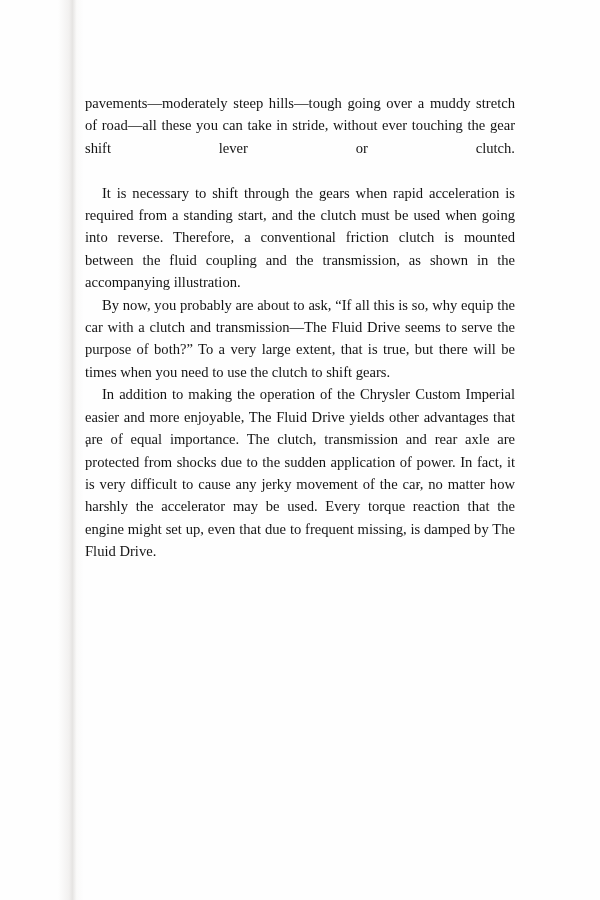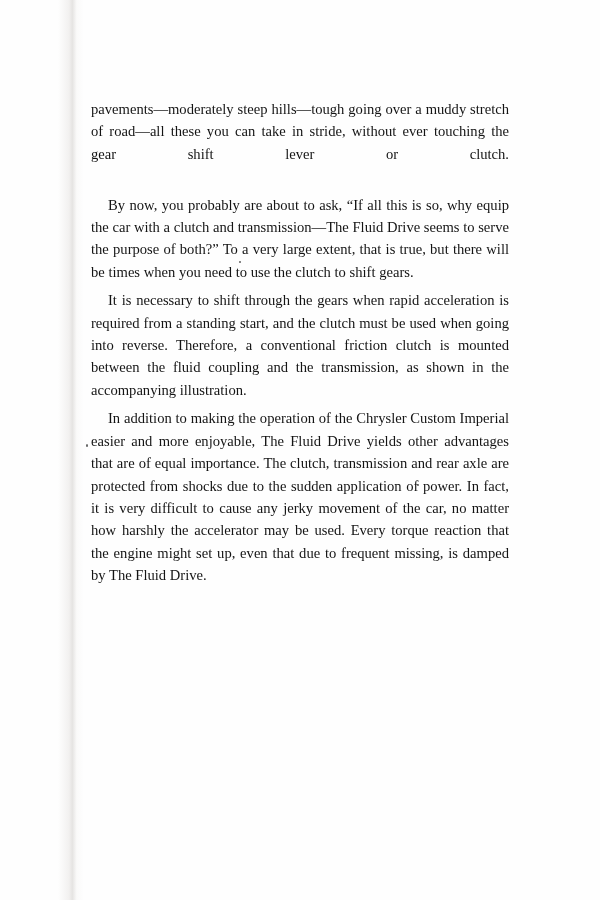--- a/index.html
+++ b/index.html
@@ -52,21 +52,21 @@
     width: 430px;
     color: #141414;
     font-size: 14.6px;
     line-height: 22.4px;
     text-align: justify;
     text-justify: inter-word;
     -webkit-font-smoothing: antialiased;
   }
 
   .text-block p {
-    margin: 6px;
+    margin: 0;
     text-indent: 17px;
     text-align: justify;
   }
 
   
   .text-block p.continuation {
     text-indent: 0;
   }
 
   
@@ -93,22 +93,22 @@
 </head>
 <body>
 
 <div class="page">
 
   <div class="paper-tone"></div>
   <div class="gutter-shadow"></div>
 
   <div class="text-block">
     <p class="continuation spread-last">pavements—moderately steep hills—tough going over a muddy stretch of road—all these you can take in stride, without ever touching the gear shift lever or clutch.</p>
+    <p>It is necessary to shift through the gears when rapid acceleration is required from a standing start, and the clutch must be used when going into reverse. Therefore, a conventional friction clutch is mounted between the fluid coupling and the transmission, as shown in the accompanying illustration.</p>
     <p>By now, you probably are about to ask, “If all this is so, why equip the car with a clutch and transmission—The Fluid Drive seems to serve the purpose of both?” To a very large extent, that is true, but there will be times when you need to use the clutch to shift gears.</p>
-    <p>It is necessary to shift through the gears when rapid acceleration is required from a standing start, and the clutch must be used when going into reverse. Therefore, a conventional friction clutch is mounted between the fluid coupling and the transmission, as shown in the accompanying illustration.</p>
     <p>In addition to making the operation of the Chrysler Custom Imperial easier and more enjoyable, The Fluid Drive yields other advantages that are of equal importance. The clutch, transmission and rear axle are protected from shocks due to the sudden application of power. In fact, it is very difficult to cause any jerky movement of the car, no matter how harshly the accelerator may be used. Every torque reaction that the engine might set up, even that due to frequent missing, is damped by The Fluid Drive.</p>
   </div>
 
   <div class="speck" style="left:239px; top:261px; width:2px; height:2px;"></div>
   <div class="speck" style="left:417px; top:484px; width:2px; height:2px;"></div>
   <div class="speck" style="left:86px; top:444px; width:2px; height:3px;"></div>
 
 </div>
 
 </body></html>

